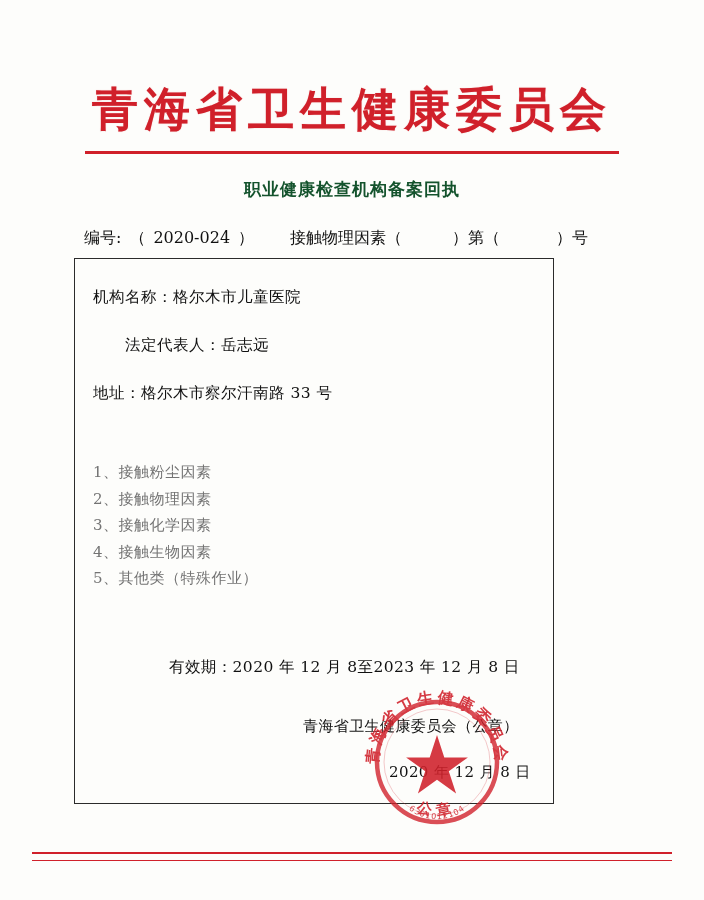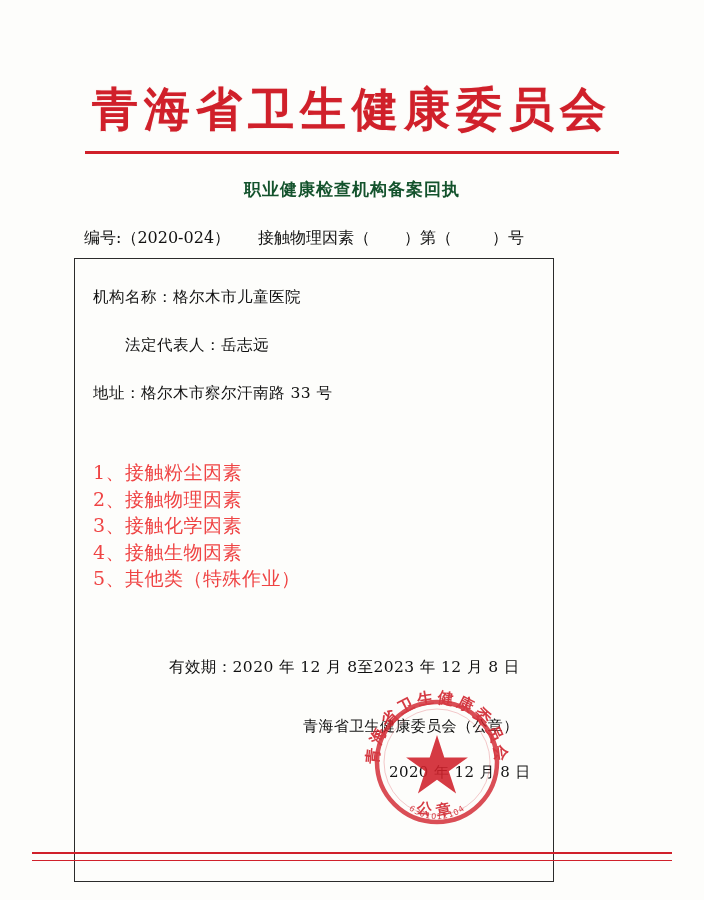--- a/index.html
+++ b/index.html
@@ -65,34 +65,34 @@
   .serial-line {
     position: absolute;
     top: 228px;
     left: 84px;
     right: 84px;
     font-family: "DejaVu Serif", "Liberation Serif", serif;
     font-size: 16px;
     color: #111;
     display: flex;
     align-items: baseline;
-    gap: 0;
+    gap: 8px;
     white-space: nowrap;
   }
   .serial-line .sp-a { margin-right: 28px; }
   .serial-line .gap-sm { display: inline-block; width: 34px; }
   .serial-line .gap-md { display: inline-block; width: 40px; }
 
   
   .body-box {
     position: absolute;
     top: 258px;
     left: 74px;
     width: 480px;
-    height: 624px;
+    height: 546px;
     border: 1px solid #2b2b2b;
     box-sizing: border-box;
     background: transparent;
   }
 
   .field {
     position: absolute;
     left: 18px;
     font-family: "DejaVu Serif", "Liberation Serif", serif;
     font-size: 15.5px;
@@ -103,22 +103,22 @@
   .f-org   { top: 28px; }
   .f-rep   { top: 76px; margin-left: 32px; }
   .f-addr  { top: 124px; }
   .f-cat   { top: 172px; }
 
   .cat-list {
     position: absolute;
     left: 18px;
     top: 200px;
     font-family: "DejaVu Serif", "Liberation Serif", serif;
-    font-size: 19px;
-    color: #ef4444;
+    font-size: 15px;
+    color: #737373;
     letter-spacing: .5px;
     line-height: 26.5px;
   }
   .cat-list div { white-space: nowrap; }
 
   .valid-line {
     position: absolute;
     left: 94px;
     top: 378px;
     font-family: "DejaVu Serif", "Liberation Serif", serif;

